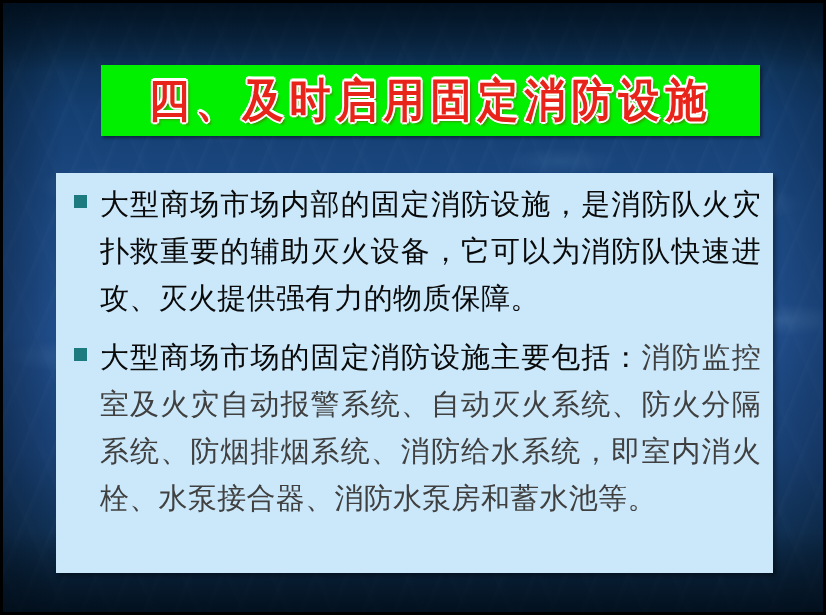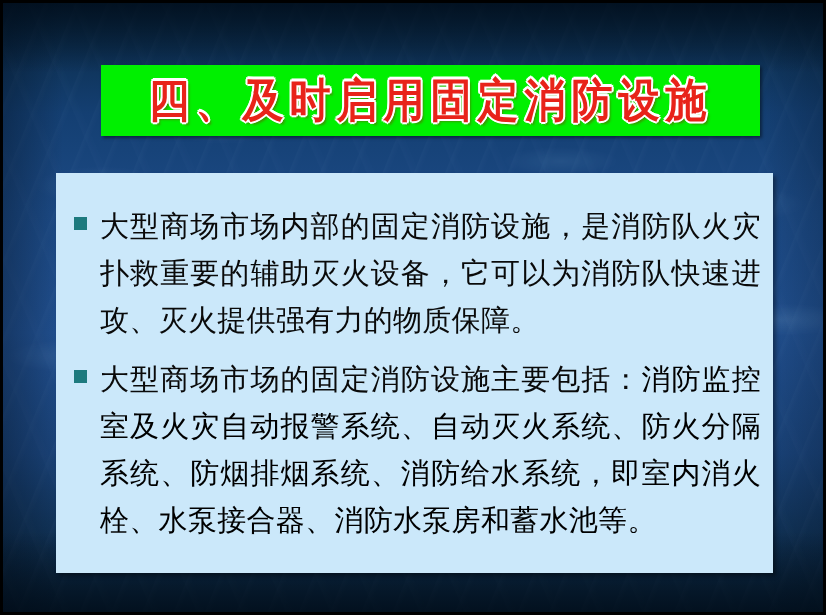--- a/index.html
+++ b/index.html
@@ -129,21 +129,21 @@
   
   .content-panel {
     position: absolute;
     left: 53px;
     top: 170px;
     width: 717px;
     height: 400px;
     background: #cbe8fa;
     box-sizing: border-box;
     box-shadow: 3px 3px 4px rgba(0,0,0,0.38);
-    padding: 30px 12px 0 10px;
+    padding: 8px 12px 0 10px;
   }
 
   .bullet-block {
     display: flex;
     align-items: flex-start;
   }
   .bullet-block + .bullet-block {
     margin-top: 12px;
   }
   .bullet-marker {
@@ -156,21 +156,21 @@
   .bullet-body {
     flex: 1 1 auto;
     font-family: "DejaVu Sans", "Liberation Sans", sans-serif;
     font-size: 29px;
     line-height: 47px;
     color: #0a0a0a;
     letter-spacing: 0.3px;
     text-align: justify;
     text-justify: inter-character;
   }
-  .seg-blue { color: #000000; }
+  .seg-blue { color: #404040; }
 </style>
 </head>
 <body>
 
 <div class="slide">
 
   <div class="bg-base"></div>
   <div class="bg-marble"></div>
   <div class="bg-streaks"></div>
   <div class="bg-vignette"></div>

